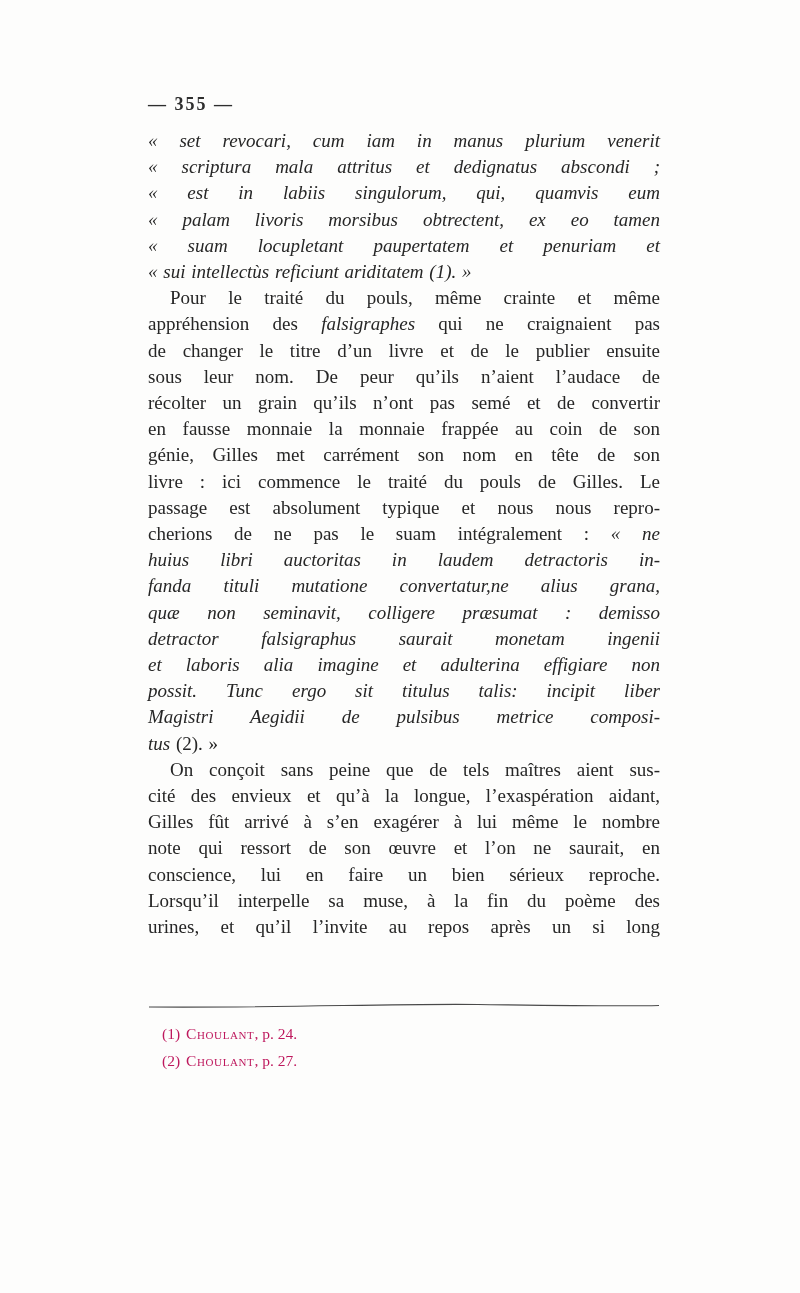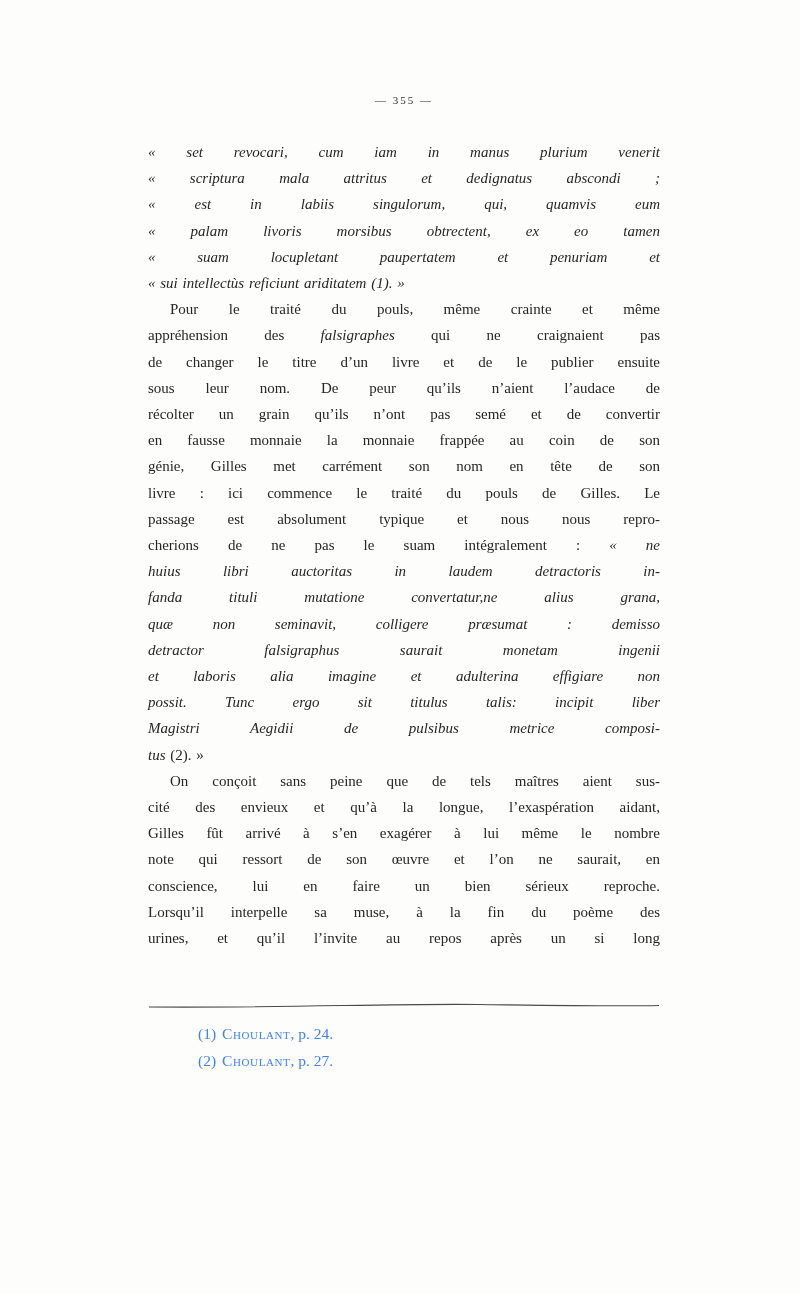--- a/index.html
+++ b/index.html
@@ -11,49 +11,48 @@
   .page {
     position: relative;
     width: 800px; height: 1293px;
     background: #fdfdfc;
     color: #262626;
     overflow: hidden;
   }
   .pageno {
     position: absolute;
     top: 94px; left: 148px; width: 512px;
-    text-align: center;
-    font-size: 11px;
+    font-size: 18px;
     letter-spacing: 2px;
     color: #2e2e2e;
+    font-weight: bold;
   }
   .text {
     position: absolute;
-    top: 139px; left: 148px; width: 512px;
-    font-size: 15px;
+    top: 128px; left: 148px; width: 512px;
+    font-size: 19px;
     line-height: 26.2px;
     word-spacing: 1px;
   }
   .ln { text-align: justify; white-space: normal; }
   .jl { text-align-last: justify; }
   .it { font-style: italic; }
   .indent { text-indent: 22px; }
   em { font-style: italic; }
   .rm { font-style: normal; }
   .footnotes {
     position: absolute;
     top: 1002px; left: 148px; width: 512px;
   }
   .fnrule { display: block; margin: 0; }
   .fnlist { margin-top: 10px; padding-left: 14px; }
   .fn {
     font-size: 15.5px;
     line-height: 27px;
-    color: #3b82f6;
-    margin-left: 36px;
+    color: #be185d;
   }
   .fn-marker { padding-right: 6px; }
   .sc { font-variant: small-caps; letter-spacing: 0.6px; }
 </style>
 </head>
 <body>
 
 <div class="page">
 
   <div class="pageno">— 355 —</div>

